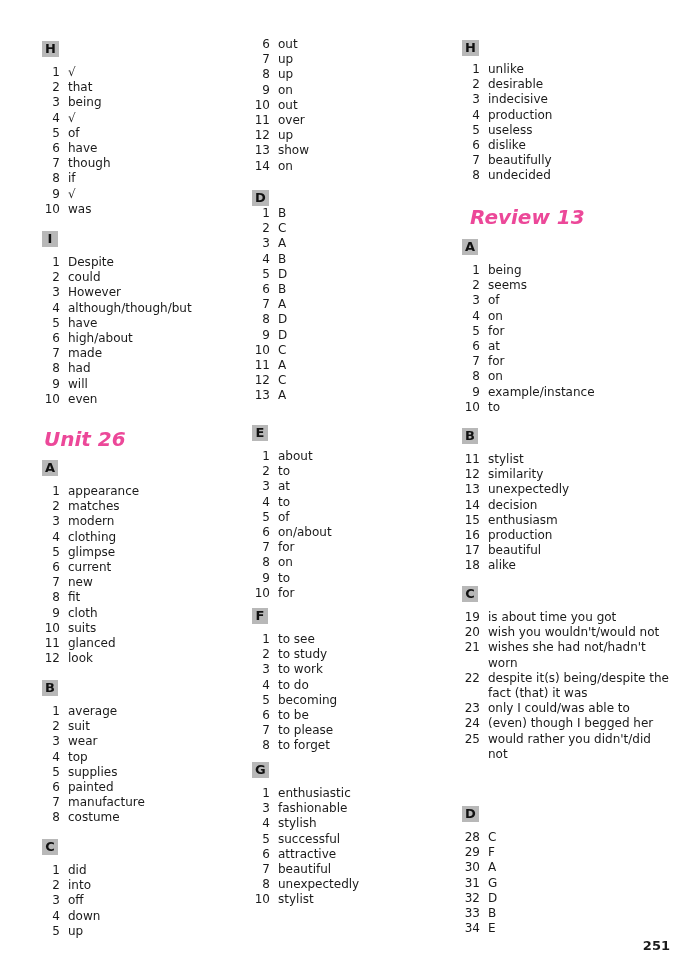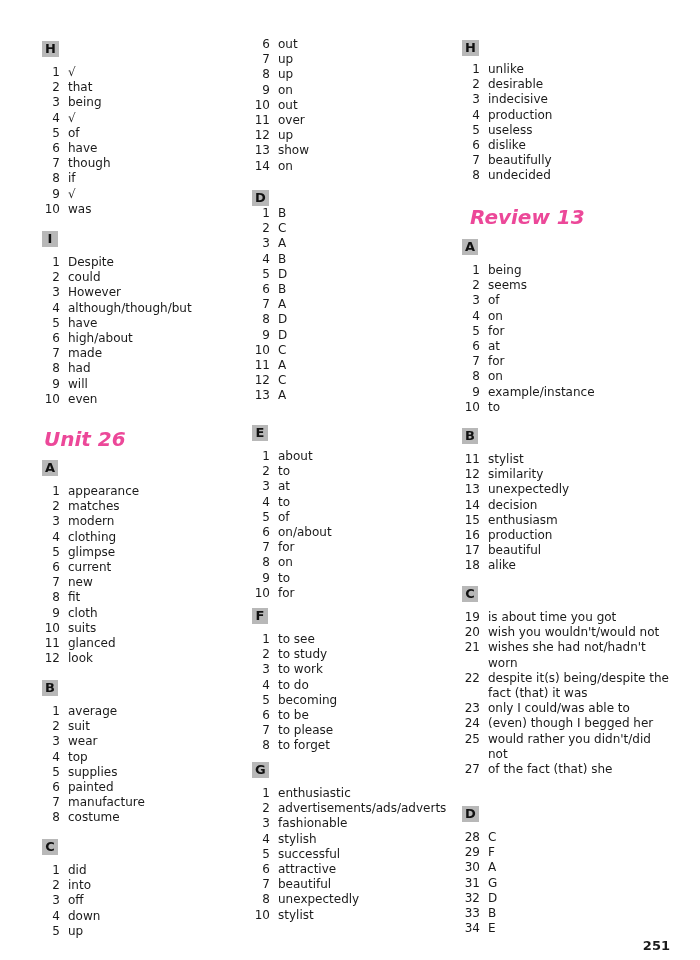--- a/index.html
+++ b/index.html
@@ -174,21 +174,20 @@
       <li><span class="num">6</span><span class="ans">to be</span></li>
       <li><span class="num">7</span><span class="ans">to please</span></li>
       <li><span class="num">8</span><span class="ans">to forget</span></li>
     </ol>
 </div>
 
 <div class="block" style="left:252px; top:759px;">
   <span class="letter">G</span>
   <ol style="margin-top:8px;">
       <li><span class="num">1</span><span class="ans">enthusiastic</span></li>
-      <li><span class="num">2</span><span class="ans">advertisements/ads/adverts</span></li>
       <li><span class="num">3</span><span class="ans">fashionable</span></li>
       <li><span class="num">4</span><span class="ans">stylish</span></li>
       <li><span class="num">5</span><span class="ans">successful</span></li>
       <li><span class="num">6</span><span class="ans">attractive</span></li>
       <li><span class="num">7</span><span class="ans">beautiful</span></li>
       <li><span class="num">8</span><span class="ans">unexpectedly</span></li>
       <li><span class="num">10</span><span class="ans">stylist</span></li>
     </ol>
 </div>
 
@@ -241,21 +240,20 @@
 <div class="block" style="left:462px; top:583px;">
   <span class="letter">C</span>
   <ol style="margin-top:8px;">
       <li class="wrap"><span class="num">19</span><span class="ans">is about time you got</span></li>
       <li class="wrap"><span class="num">20</span><span class="ans">wish you wouldn't/would not</span></li>
       <li class="wrap"><span class="num">21</span><span class="ans">wishes she had not/hadn't worn</span></li>
       <li class="wrap"><span class="num">22</span><span class="ans">despite it(s) being/despite the fact (that) it was</span></li>
       <li class="wrap"><span class="num">23</span><span class="ans">only I could/was able to</span></li>
       <li class="wrap"><span class="num">24</span><span class="ans">(even) though I begged her</span></li>
       <li class="wrap"><span class="num">25</span><span class="ans">would rather you didn't/did not</span></li>
-      <li class="wrap"><span class="num">27</span><span class="ans">of the fact (that) she</span></li>
     </ol>
 </div>
 
 <div class="block" style="left:462px; top:803px;">
   <span class="letter">D</span>
   <ol style="margin-top:8px;">
       <li><span class="num">28</span><span class="ans">C</span></li>
       <li><span class="num">29</span><span class="ans">F</span></li>
       <li><span class="num">30</span><span class="ans">A</span></li>
       <li><span class="num">31</span><span class="ans">G</span></li>

